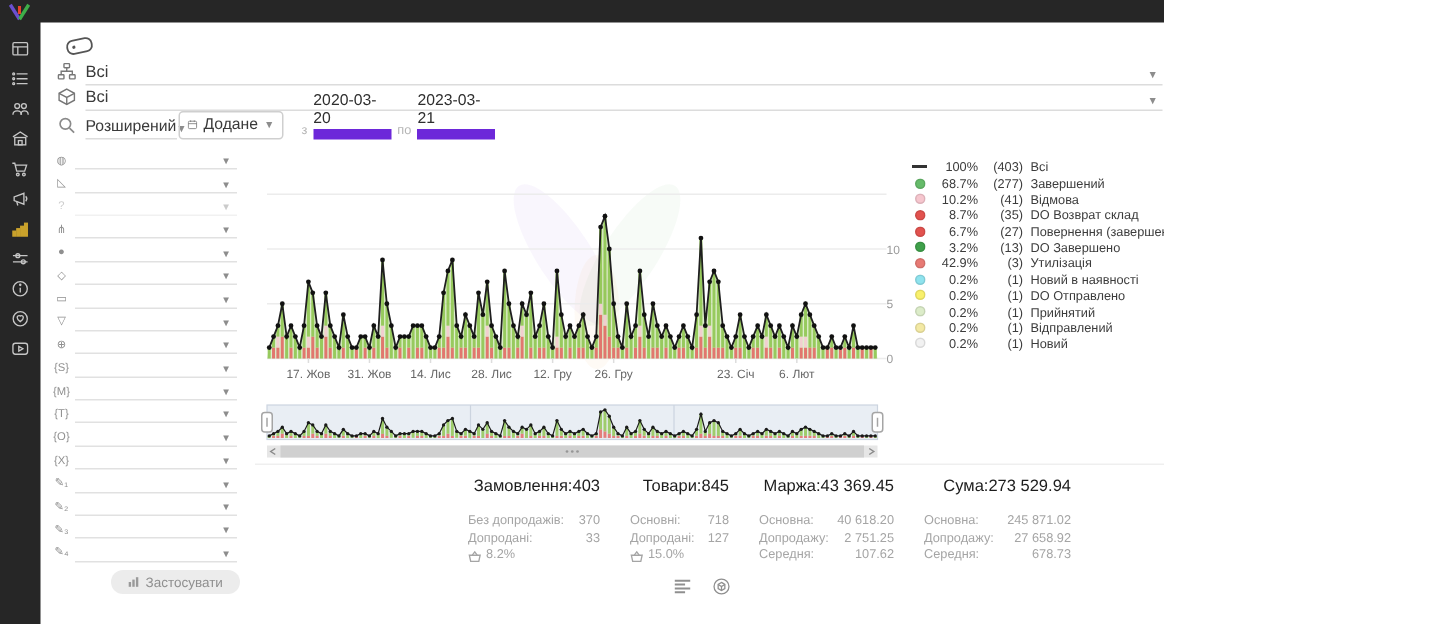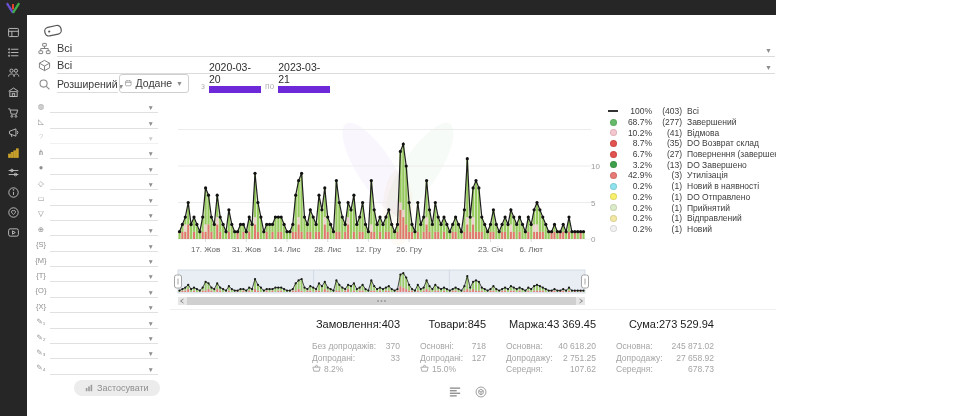--- a/index.html
+++ b/index.html
@@ -58,21 +58,21 @@
   .lg-line{width:10px;height:2px;justify-self:center}
   .lg-pct,.lg-cnt{text-align:right;white-space:nowrap}
   .lg-lbl{white-space:nowrap;padding-left:2px}
   
   #stats{position:absolute;left:312px;top:318px;display:flex;gap:20px}
   .st-col:nth-child(1){width:88px}.st-col:nth-child(2){width:66px}
   .st-col:nth-child(3){width:90px}.st-col:nth-child(4){width:98px}
   .st-head{display:flex;justify-content:flex-end;font-size:11px;color:#1c1c1c;margin-bottom:11px}
   .st-val{font-weight:400}
   .st-row{display:flex;justify-content:space-between;font-size:8.5px;color:#a5a5a5;line-height:11.5px}
-  .st-row.basket{justify-content:flex-start;gap:3px;align-items:flex-start}
+  .st-row.basket{justify-content:flex-start;gap:3px;align-items:flex-end}
   .st-row svg{width:9px;height:9px}
   
   .viewicons{position:absolute;left:449px;top:384px;display:flex;gap:14px}
   .viewicons span{cursor:pointer}
   .viewicons svg{width:12px;height:12px}
 </style>
 </head>
 <body>
 
 <div class="stage">

